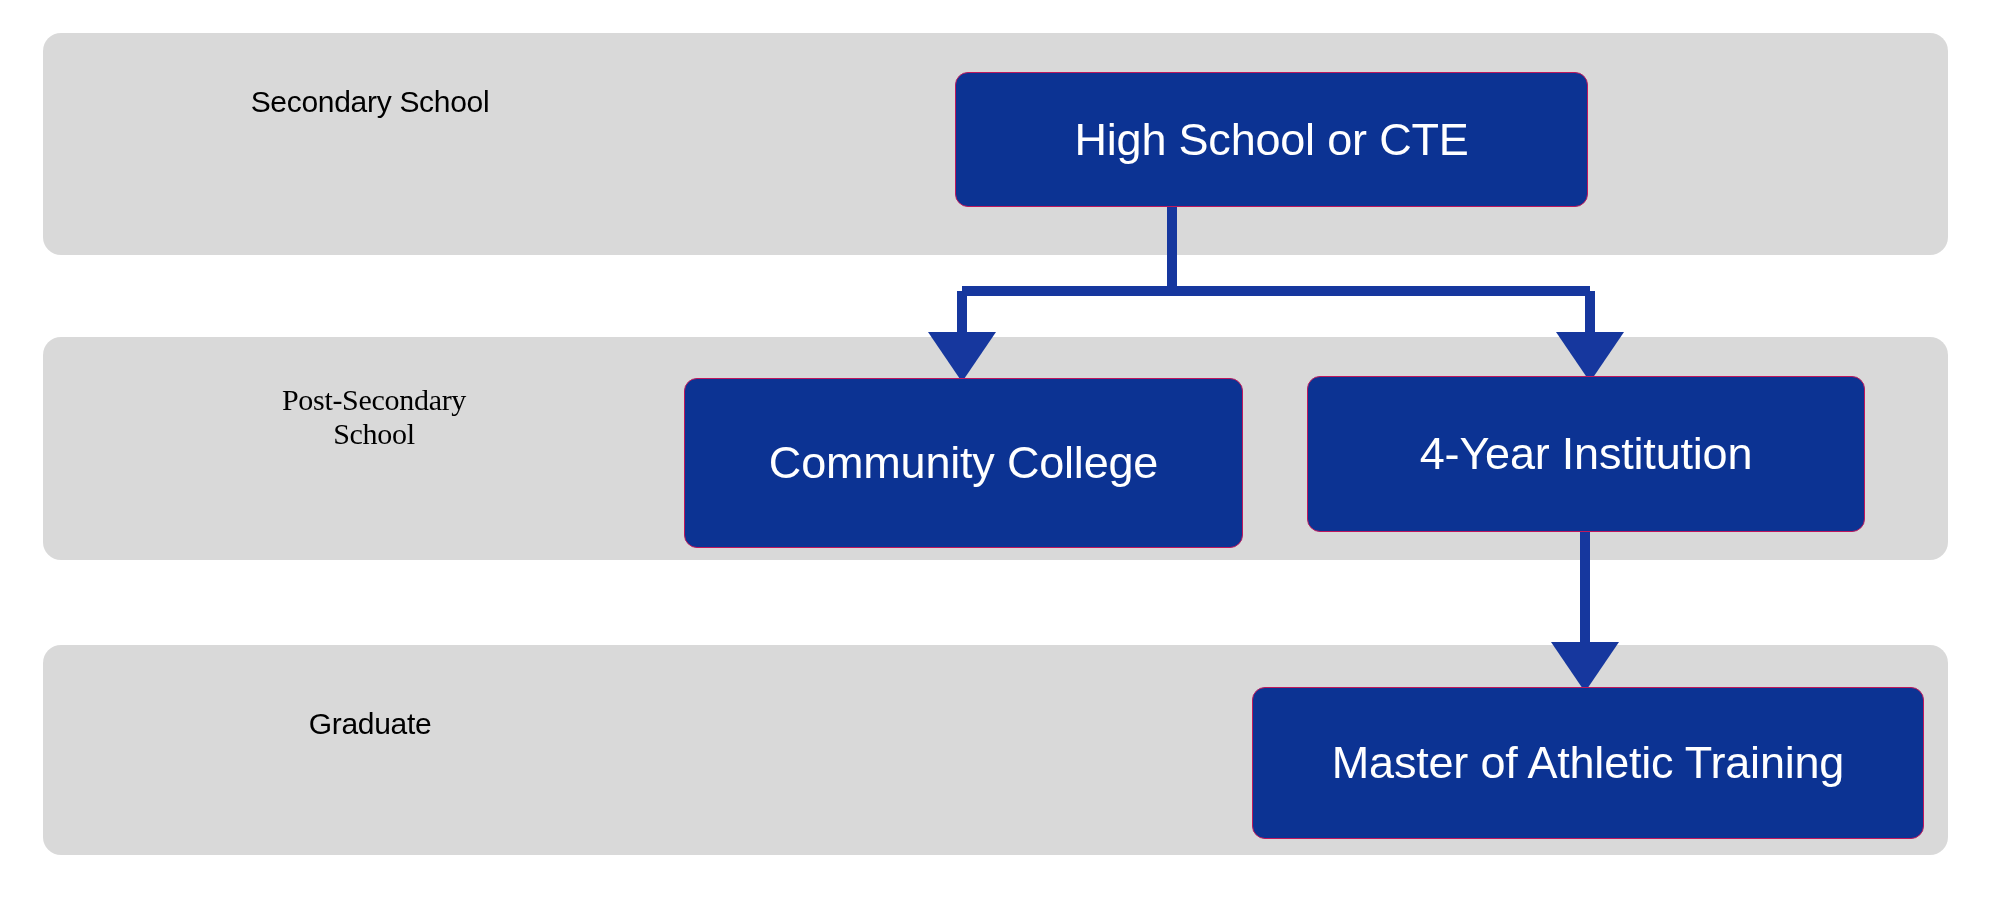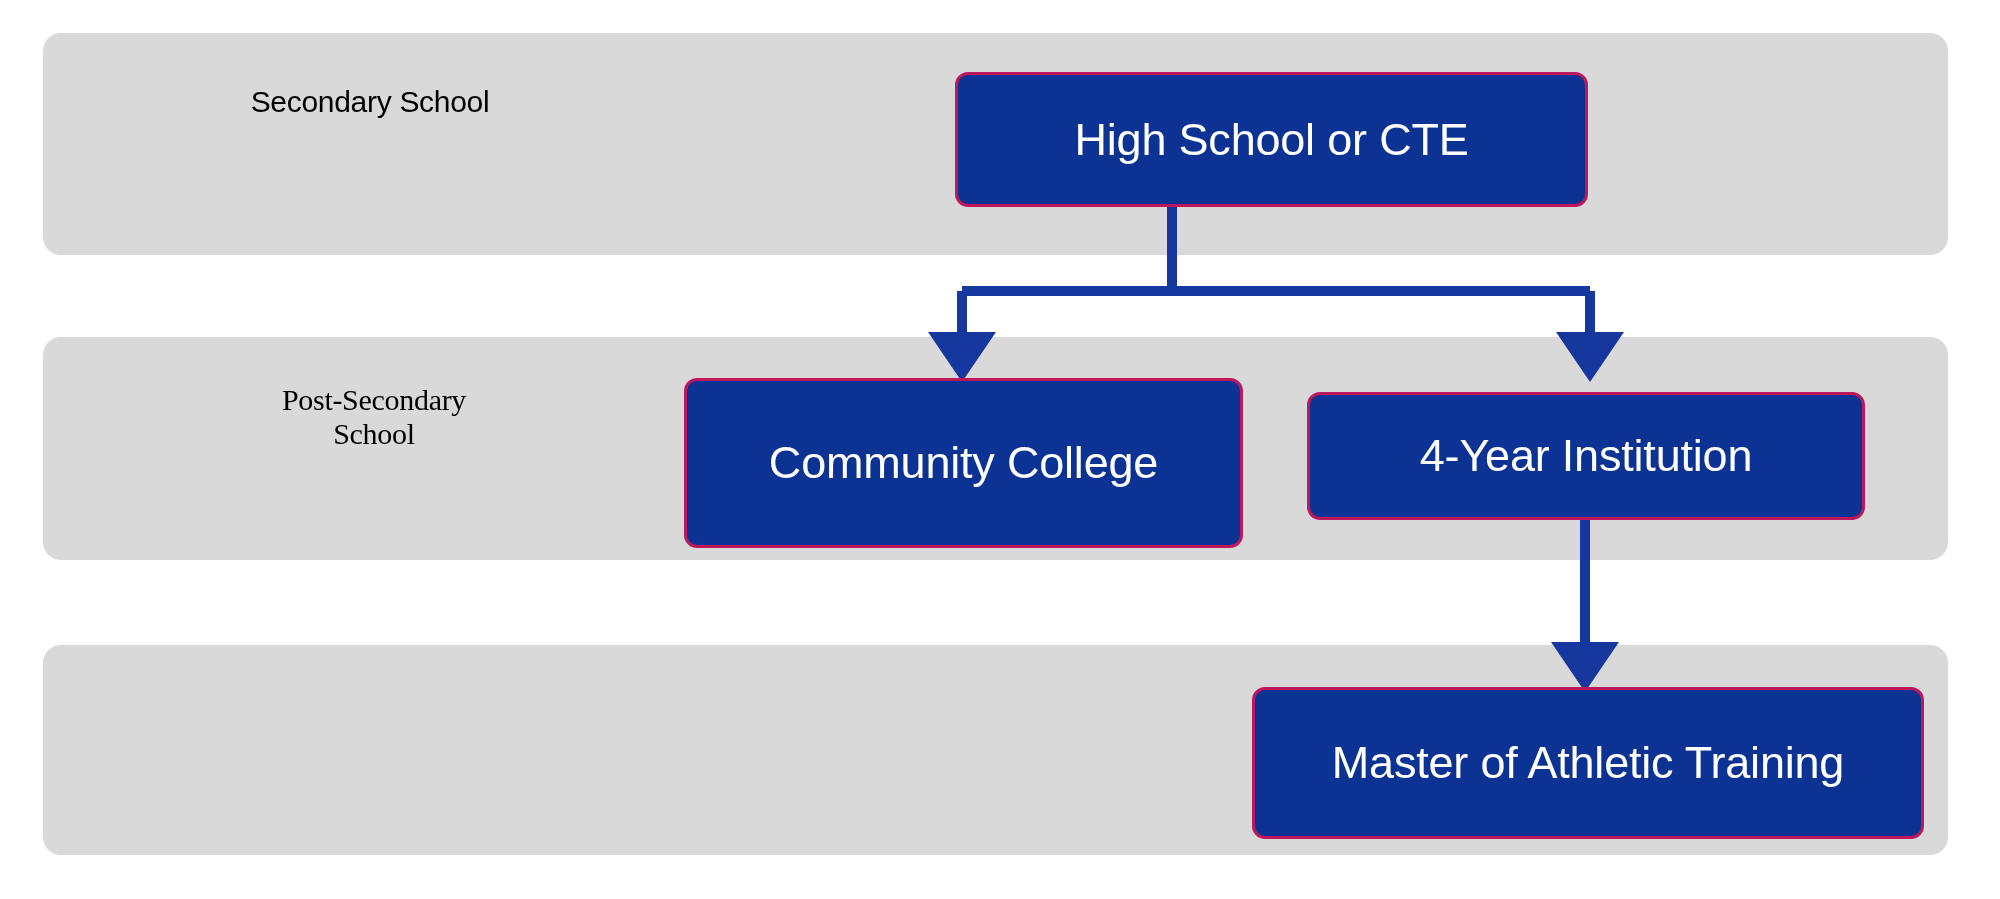--- a/index.html
+++ b/index.html
@@ -51,49 +51,50 @@
     width: 2000px;
     height: 899px;
     pointer-events: none;
   }
 
   
   .node {
     position: absolute;
     box-sizing: border-box;
     background: #0c3393;
-    border: 3px solid #be185d;
+    border: 1px solid #be185d;
     border-radius: 13px;
     display: flex;
     align-items: center;
     justify-content: center;
     color: #ffffff;
     font-size: 45px;
     letter-spacing: -0.2px;
     text-align: right;
     z-index: 3;
   }
   #node-high-school   { left: 955px;  top: 72px;  width: 633px; height: 135px; }
   #node-community     { left: 684px;  top: 378px; width: 559px; height: 170px; }
-  #node-four-year     { left: 1307px; top: 392px; width: 558px; height: 128px; }
+  #node-four-year     { left: 1307px; top: 376px; width: 558px; height: 156px; }
   #node-master        { left: 1252px; top: 687px; width: 672px; height: 152px; }
   .node-label { display: block; padding: 0 12px; }
 </style>
 </head>
 <body>
 
 <div id="stage">
 
   <div class="band" id="band-secondary"></div>
   <div class="band" id="band-postsecondary"></div>
   <div class="band" id="band-graduate"></div>
 
   <div class="band-label" id="label-secondary">Secondary School</div>
   <div class="band-label" id="label-postsecondary">Post-Secondary
 School</div>
+  <div class="band-label" id="label-graduate">Graduate</div>
 
   <svg id="connector-layer" viewBox="0 0 2000 899" width="2000" height="899">
 
     <g>
 
       <path d="M1172,203 L1172,291" stroke="#16379e" stroke-width="10" fill="none"></path>
 
       <path d="M1172,291 L962,291" stroke="#16379e" stroke-width="10" fill="none"></path>
 
       <path d="M962,291 L962,352" stroke="#16379e" stroke-width="10" fill="none"></path>

